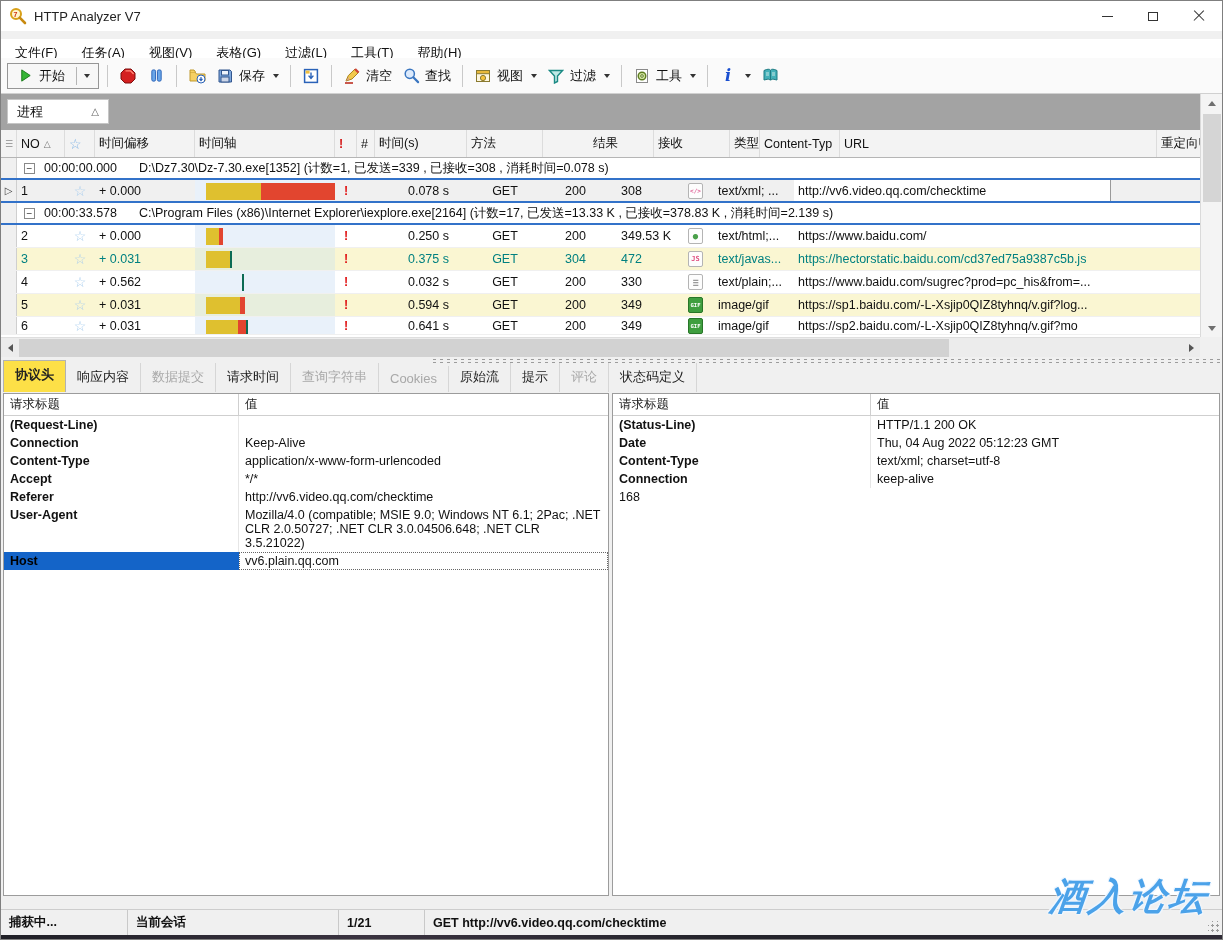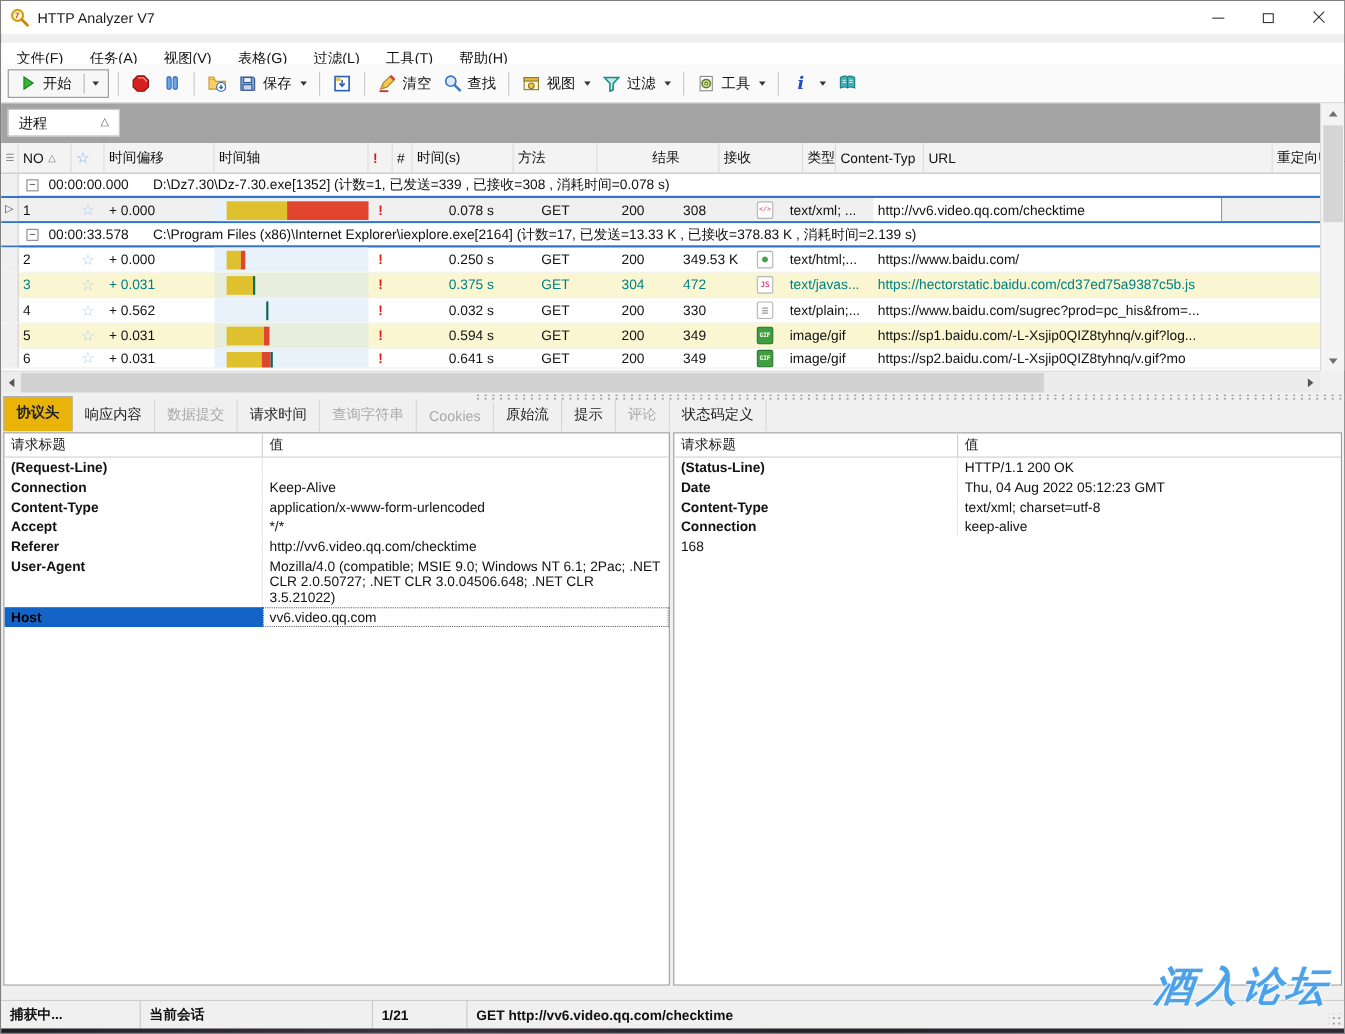--- a/index.html
+++ b/index.html
@@ -89,21 +89,21 @@
   .tri-right{width:0;height:0;border-top:4.5px solid transparent;border-bottom:4.5px solid transparent;border-left:5.5px solid #555;}
   .hs-thumb{position:absolute;left:18px;top:1px;width:930px;height:18px;background:#d2d2d2;}
 
   
   .splitter{position:absolute;top:356px;left:0;right:0;height:8px;background:#f0f0f0;}
   .splitter-dots{position:absolute;left:430px;right:2px;top:1px;height:6px;background-image:radial-gradient(#9c9c9c 1px,transparent 1.2px);background-size:7px 3px;}
 
   
   .tabbar{position:absolute;top:364px;left:2px;right:2px;height:27px;display:flex;align-items:flex-end;font-size:13px;color:#222;}
   .tab{padding:5px 11px 6px 11px;border-right:1px solid #d6d6d6;white-space:nowrap;}
-  .tab.active{background:#eab308;border:1px solid #b2b2b2;border-bottom:none;font-weight:bold;padding-bottom:8px;}
+  .tab.active{background:#fde047;border:1px solid #b2b2b2;border-bottom:none;font-weight:bold;padding-bottom:8px;}
   .tab.disabled{color:#a8a8a8;}
 
   
   .panel{position:absolute;top:392px;bottom:43px;background:#fff;border:1px solid #9c9c9c;font-size:12.5px;color:#111;overflow:hidden;}
   #panel-request{left:2px;width:606px;}
   #panel-response{left:611px;width:608px;}
   .panel-header{display:flex;height:22px;border-bottom:1px solid #cfcfcf;align-items:center;color:#222;}
   .ph-name{border-right:1px solid #cfcfcf;padding:0 6px;height:100%;display:flex;align-items:center;flex:none;}
   .ph-value{padding:0 6px;}
   .panel-row{display:flex;align-items:stretch;}
@@ -589,21 +589,21 @@
         <div class="panel-row">
           <div class="pr-name">Referer</div>
           <div class="pr-value">http://vv6.video.qq.com/checktime</div>
         </div>
         <div class="panel-row">
           <div class="pr-name">User-Agent</div>
           <div class="pr-value">Mozilla/4.0 (compatible; MSIE 9.0; Windows NT 6.1; 2Pac; .NET CLR 2.0.50727; .NET CLR 3.0.04506.648; .NET CLR 3.5.21022)</div>
         </div>
         <div class="panel-row selected">
           <div class="pr-name">Host</div>
-          <div class="pr-value">vv6.video.qq.com</div>
+          <div class="pr-value">vv6.plain.qq.com</div>
         </div>
       </div>
   </div>
 
   <div class="panel" id="panel-response">
     <div class="panel-header">
       <span class="ph-name">请求标题</span>
       <span class="ph-value">值</span>
     </div>
     <div id="response-rows">

